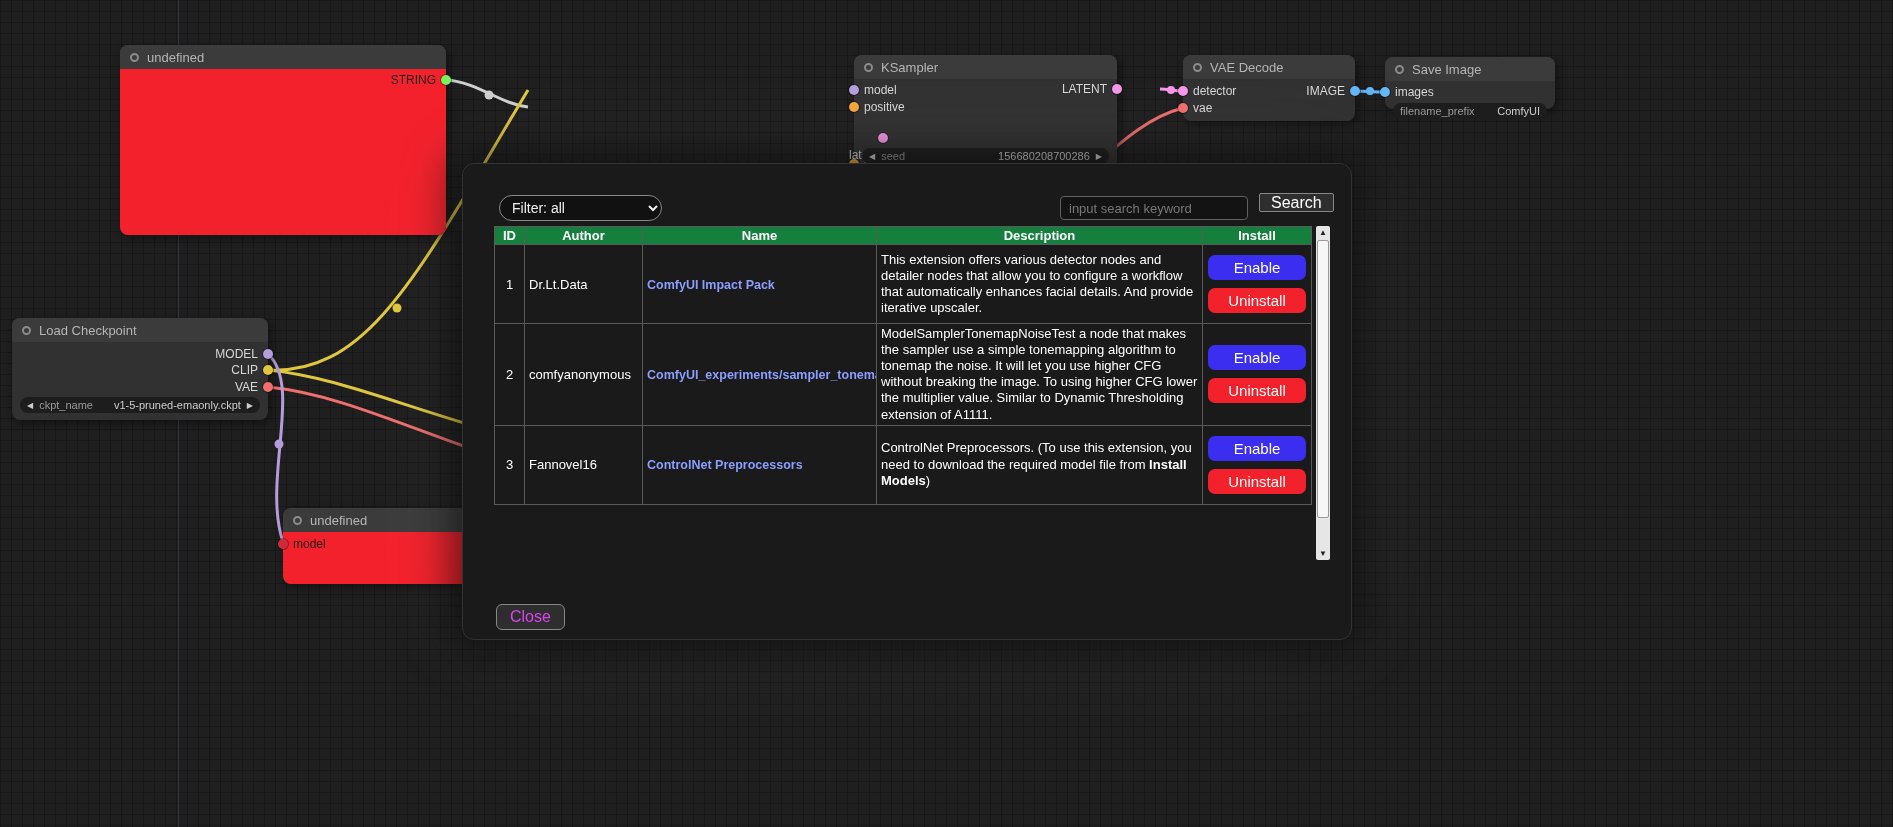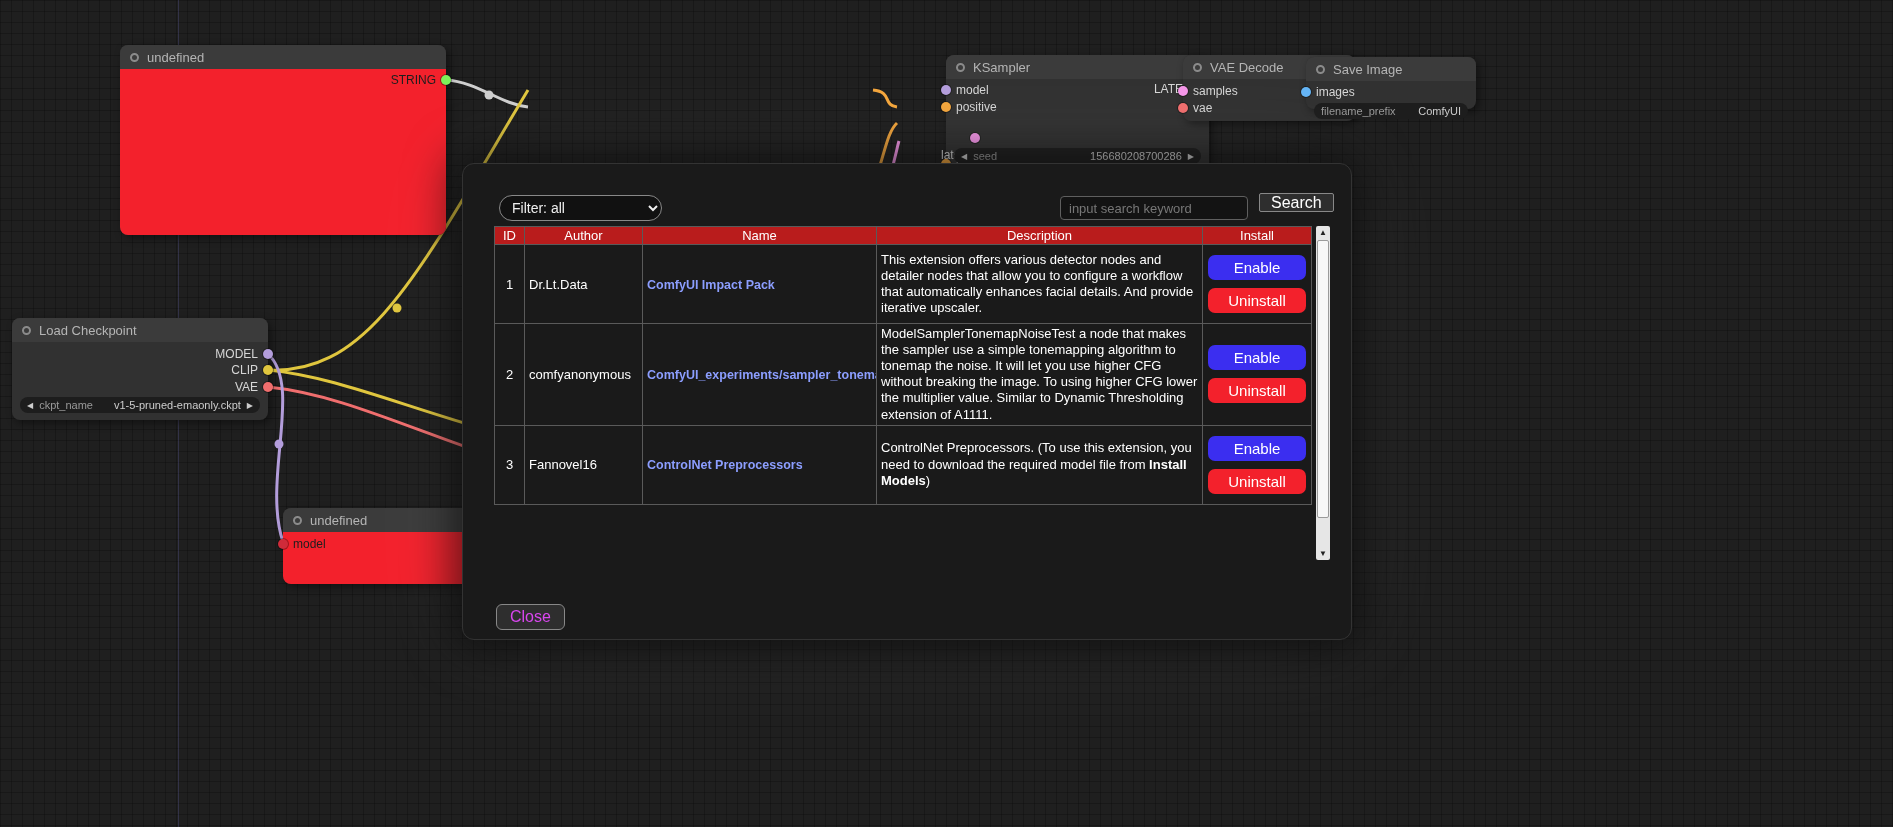--- a/index.html
+++ b/index.html
@@ -59,21 +59,21 @@
                    font-size:14px; padding:0 8px; font-family:inherit; }
   .search-input { position:absolute; left:597px; top:32px; width:188px; height:24px;
                   background:#131313; border:1px solid #5f5f5f; border-radius:4px;
                   color:#ddd; font-size:13px; padding:0 8px; font-family:inherit; }
   .search-input::placeholder { color:#777; }
   .search-btn { position:absolute; left:796px; top:29px; height:19px; padding:0 11px;
                 background:#2e2e2e; color:#fff; border:1px solid #888; border-radius:2px;
                 font-size:16px; font-family:inherit; cursor:pointer; }
   .table-wrap { position:absolute; left:31px; top:62px; width:836px; height:334px; }
   table.ext { border-collapse:collapse; width:817px; table-layout:fixed; }
-  table.ext th { background:#b91c1c; color:#fff; font-size:13px; font-weight:normal; height:18px;
+  table.ext th { background:#15803d; color:#fff; font-size:13px; font-weight:bold; height:18px;
                  border:1px solid #5a5a5a; padding:0 2px; }
   table.ext td { border:1px solid #5a5a5a; color:#fff; font-size:13px; vertical-align:middle;
                  padding:2px 4px; overflow:hidden; }
   td.cell-id { text-align:center; }
   td.cell-author { padding-left:6px; }
   .ext-name { color:var(--link); font-weight:bold; font-size:12.5px; cursor:pointer; }
   td.cell-desc { font-size:12.5px; line-height:1.24; padding:2px 5px; }
   .install-btn { display:block; width:98px; height:25px; margin:8px auto; border:none;
                  border-radius:7px; color:#fff; font-size:15px; font-family:inherit; cursor:pointer; }
   .btn-enable { background:var(--enable_btn); }
@@ -127,21 +127,21 @@
       <span>undefined</span>
     </div>
     <div class="node-body-red"></div>
     <div class="slot out dark-label" style="top:28px;">
       <span class="pdot p-string"></span>
       <span>STRING</span>
     </div>
   </div>
 
 
-  <div class="node" style="left:946px; top:55px; width:263px; height:130px;">
+  <div class="node" style="left:854px; top:55px; width:263px; height:130px;">
     <div class="node-title">
       <span class="node-dot"></span>
       <span>KSampler</span>
     </div>
     <div class="slot in" style="top:28px;">
       <span class="pdot p-model"></span>
       <span>model</span>
     </div>
     <div class="slot in" style="top:45px;">
       <span class="pdot p-cond"></span>
@@ -167,33 +167,33 @@
     </div>
   </div>
 
   <div class="node" style="left:1183px; top:55px; width:172px; height:66px;">
     <div class="node-title">
       <span class="node-dot"></span>
       <span>VAE Decode</span>
     </div>
     <div class="slot in" style="top:29px;">
       <span class="pdot p-latent"></span>
-      <span>samples</span>
+      <span>detector</span>
     </div>
     <div class="slot in" style="top:46px;">
       <span class="pdot p-vae"></span>
       <span>vae</span>
     </div>
     <div class="slot out" style="top:29px;">
       <span class="pdot p-image"></span>
       <span>IMAGE</span>
     </div>
   </div>
 
-  <div class="node" style="left:1306px; top:57px; width:170px; height:52px;">
+  <div class="node" style="left:1385px; top:57px; width:170px; height:52px;">
     <div class="node-title">
       <span class="node-dot"></span>
       <span>Save Image</span>
     </div>
     <div class="slot in" style="top:28px;">
       <span class="pdot p-image"></span>
       <span>images</span>
     </div>
     <div class="widget" style="top:46px;">
       <span class="wname">filename_prefix</span>

